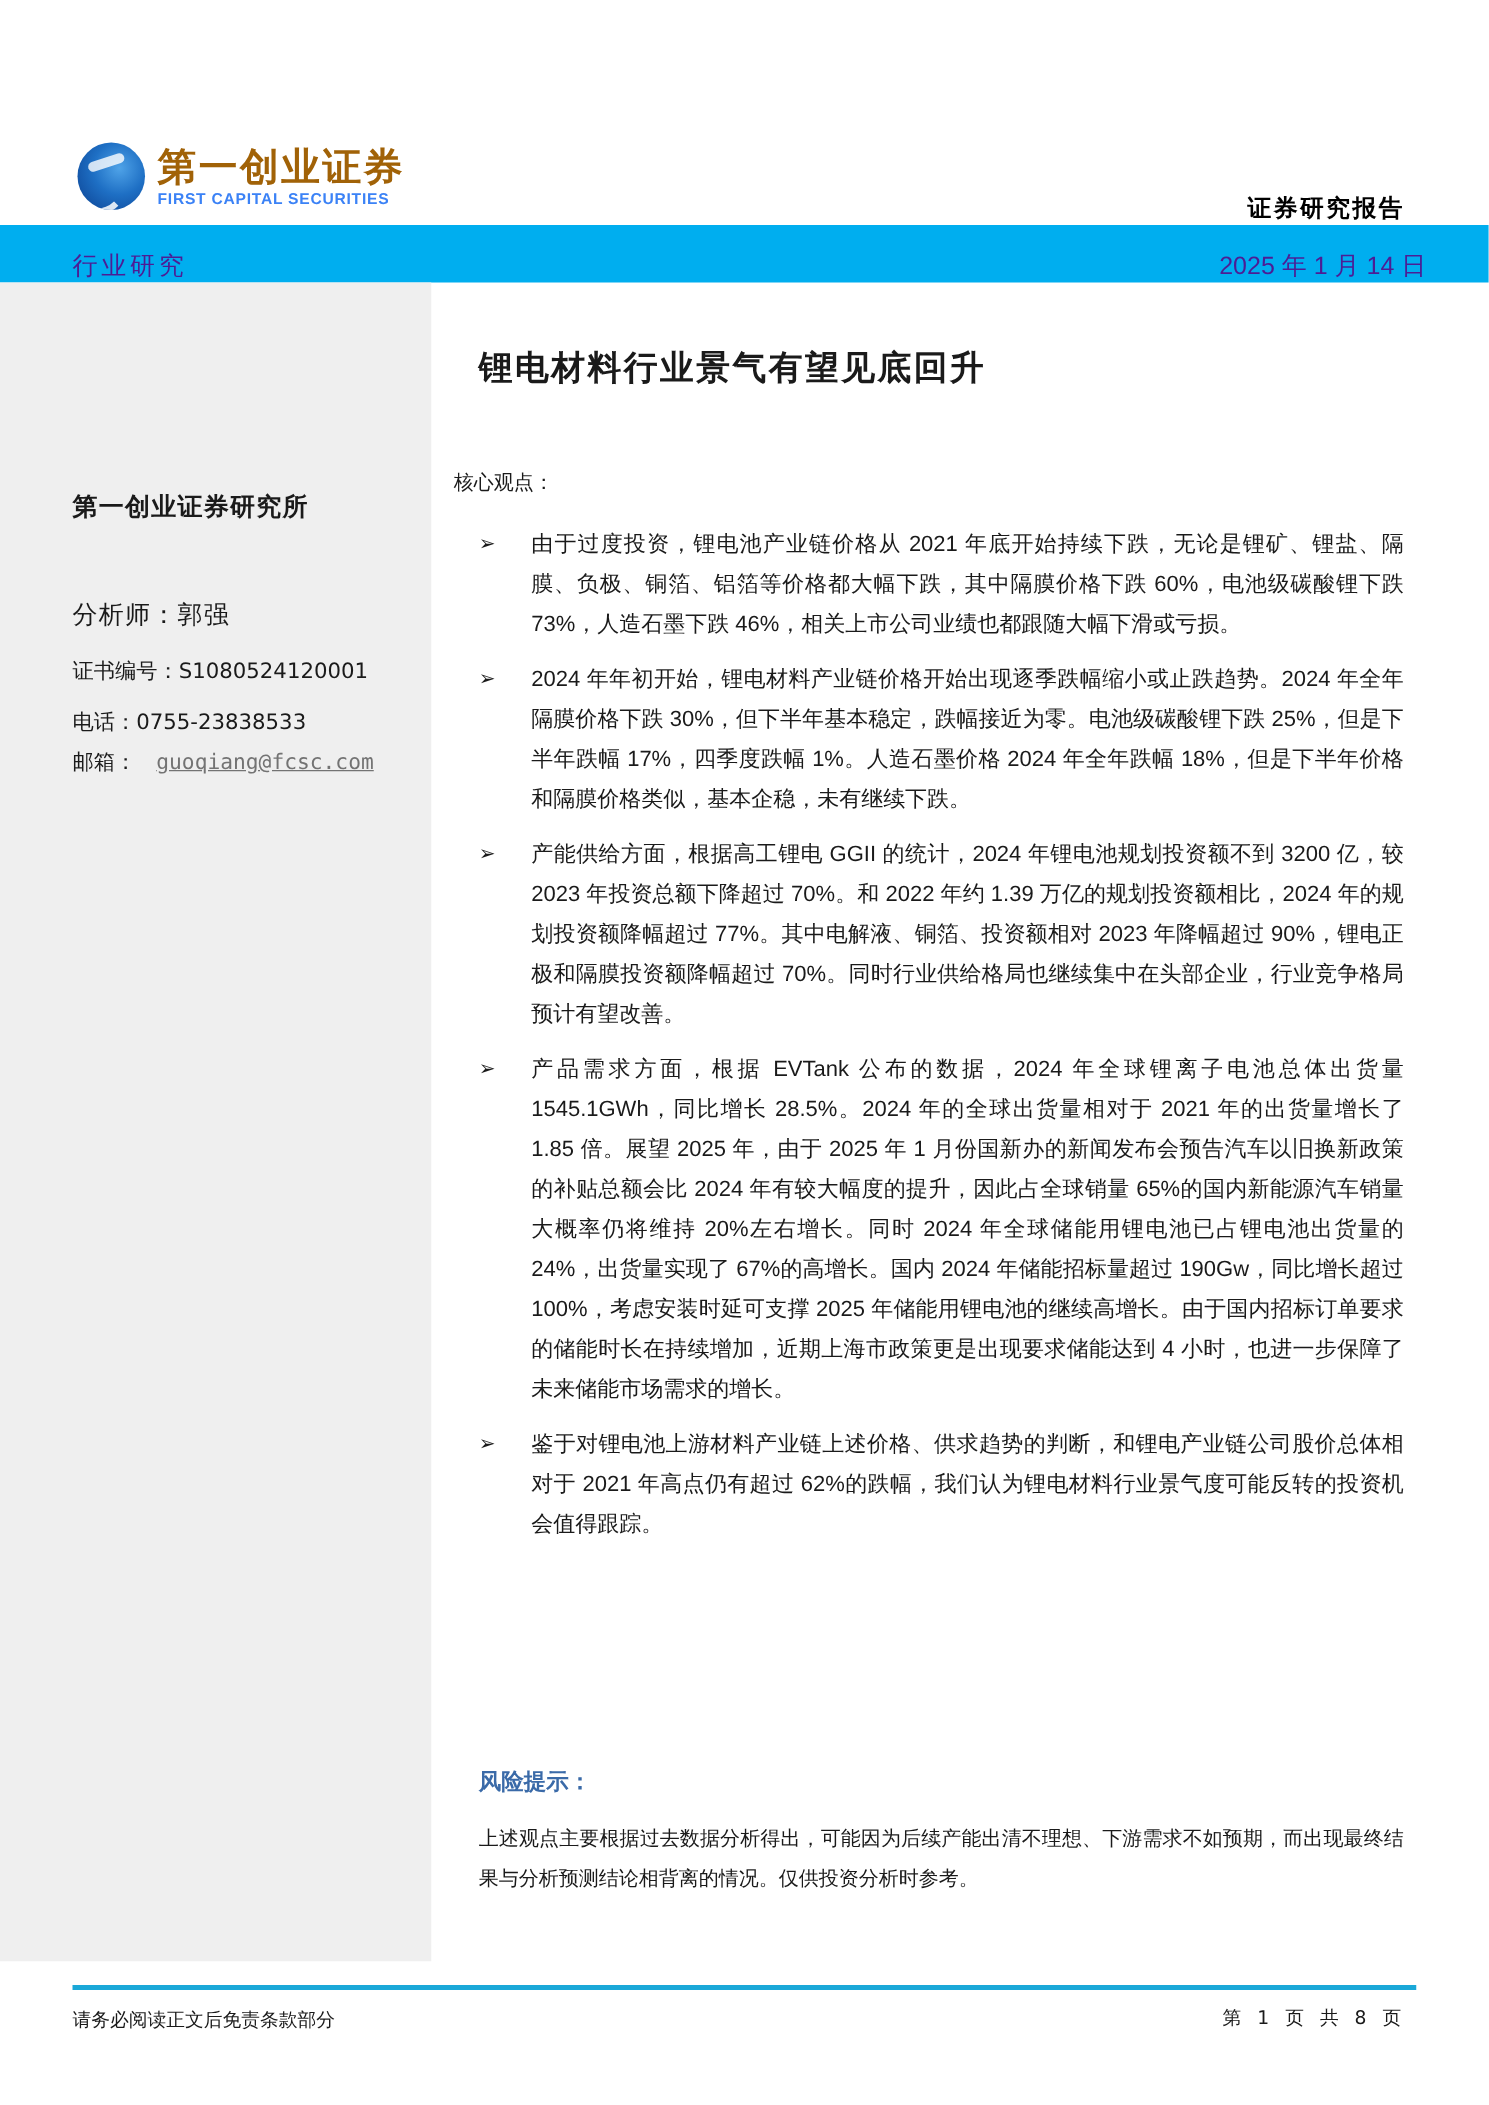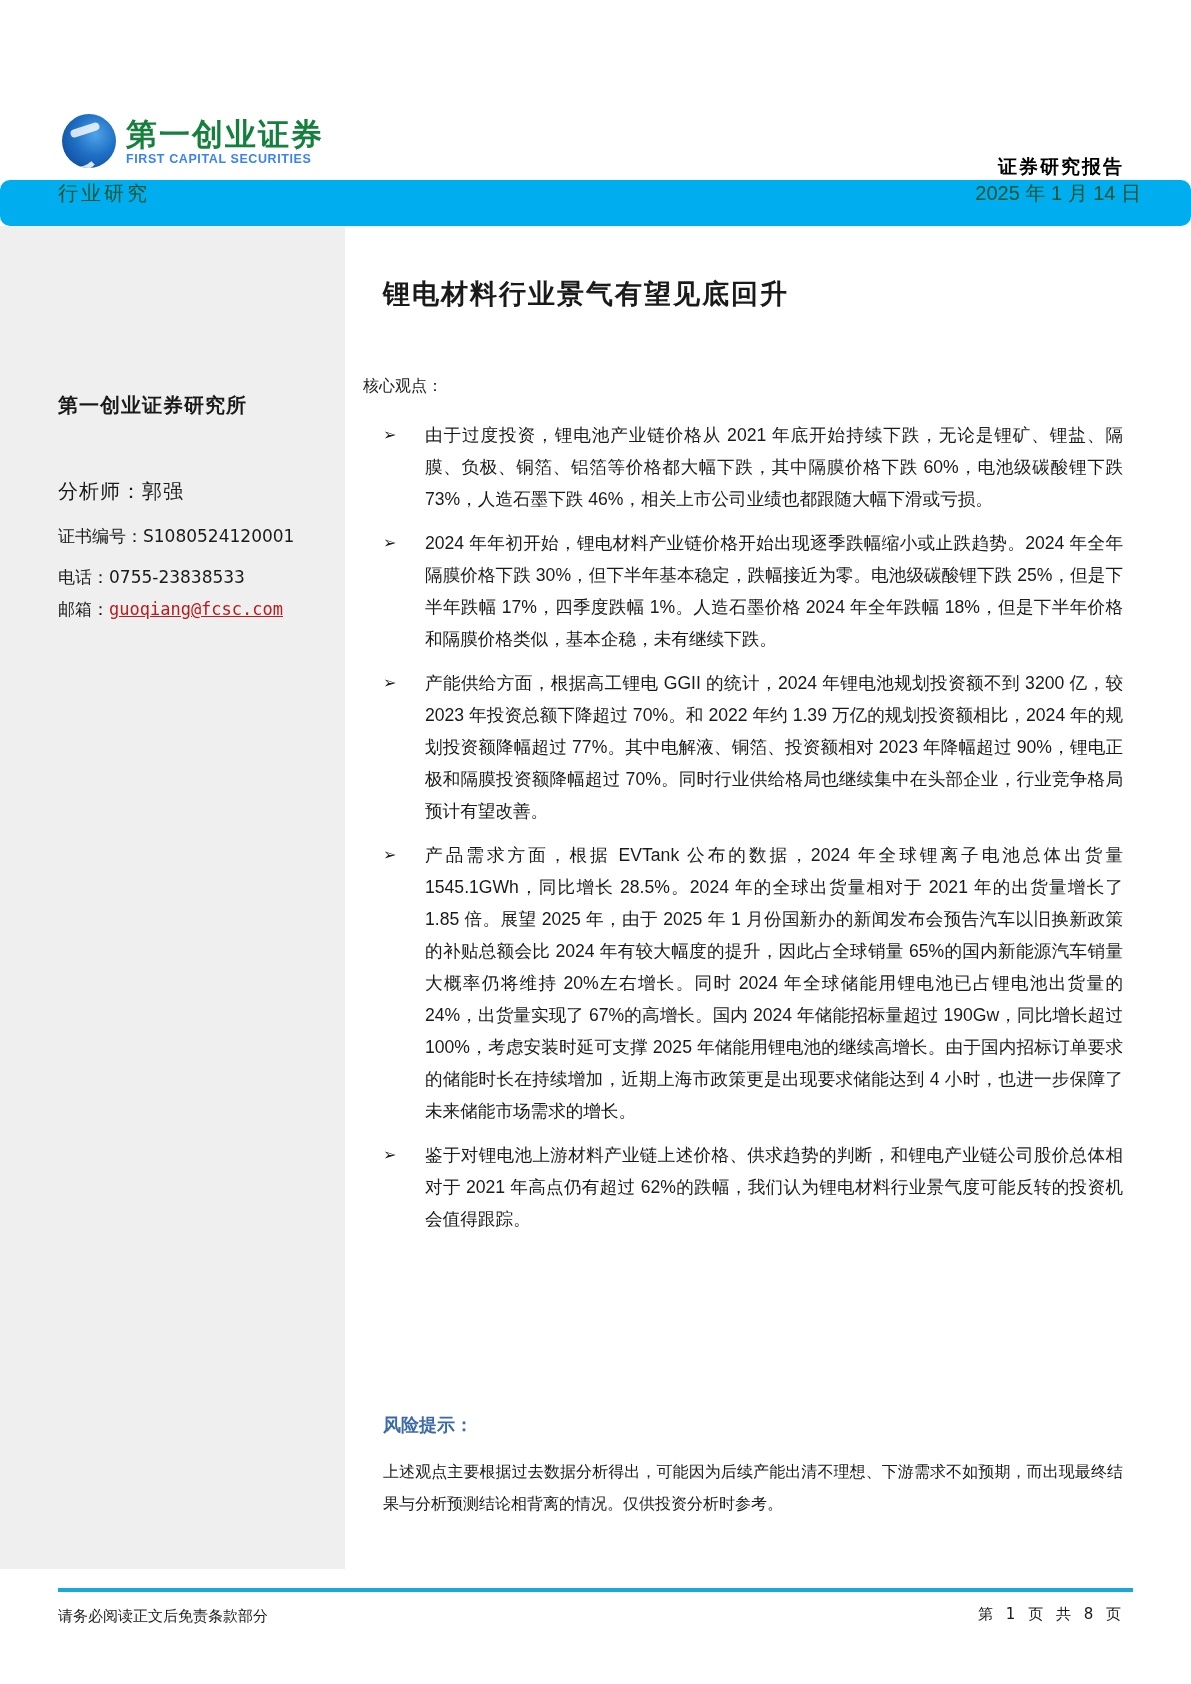--- a/index.html
+++ b/index.html
@@ -17,37 +17,37 @@
   .logo-globe::before {
     content: ""; position: absolute; left: -10px; top: 8px; width: 40px; height: 40px;
     border-radius: 50%; border: 5px solid rgba(255,255,255,0.85);
     border-right-color: transparent; border-top-color: transparent;
   }
   .logo-globe::after {
     content: ""; position: absolute; left: 8px; top: 12px; width: 30px; height: 8px;
     border-radius: 6px; background: rgba(255,255,255,0.8); transform: rotate(-18deg);
   }
   .logo-text { margin-left: 10px; }
-  .logo-cn { font-family: "DejaVu Serif", "Liberation Serif", serif; font-weight: bold; font-size: 31px; letter-spacing: 2px; color: #15803d; line-height: 34px; }
+  .logo-cn { font-family: "DejaVu Serif", "Liberation Serif", serif; font-weight: bold; font-size: 31px; letter-spacing: 2px; color: #a16207; line-height: 34px; }
   .logo-en { font-family: "Liberation Sans", sans-serif; font-weight: bold; font-size: 12.5px; letter-spacing: 0.6px; color: #3b82f6; margin-top: 1px; }
 
   .report-type { position: absolute; right: 67px; top: 154px; font-size: 19px; font-family: "DejaVu Serif", serif; color: #000000; letter-spacing: 2px; font-weight: bold; }
 
   .banner {
     position: absolute; left: 0; top: 180px; width: 1191px; height: 46px;
-    background: #00aeef; color: #14532d; display: flex; align-items: flex-start; justify-content: space-between; border-radius: 10px;
+    background: #00aeef; color: #4c1d95; display: flex; align-items: flex-end; justify-content: space-between;
   }
   .banner-left { margin-left: 58px; font-size: 20px; letter-spacing: 3px; }
   .banner-right { margin-right: 50px; font-size: 20px; font-family: "Liberation Sans", sans-serif; }
 
   .sidebar { position: absolute; left: 0; top: 226px; width: 345px; height: 1343px; background: #efefef; }
   .sb-org { position: absolute; left: 58px; top: 392px; font-family: "DejaVu Serif", serif; font-weight: bold; font-size: 20px; letter-spacing: 1px; }
   .sb-analyst { position: absolute; left: 58px; top: 478px; font-size: 20px; letter-spacing: 1px; }
   .sb-line { position: absolute; left: 58px; font-size: 17px; }
-  .sb-line a { color: #b91c1c; text-decoration: underline; font-family: "DejaVu Sans Mono", monospace; font-size: 17px; }
+  .sb-line a { color: #737373; text-decoration: underline; font-family: "DejaVu Sans Mono", monospace; font-size: 17px; margin-left: 16px; }
 
   .title { position: absolute; left: 383px; top: 276px; font-family: "DejaVu Serif", serif; font-weight: bold; font-size: 27px; letter-spacing: 2px; }
   .section-h { position: absolute; left: 363px; top: 376px; font-family: "DejaVu Serif", serif; font-weight: normal; font-size: 16px; }
 
   .bullets { position: absolute; left: 383px; top: 419px; width: 740px; }
   .bullet { display: flex; margin-bottom: 12px; }
   .bullet-mark { width: 42px; flex: none; font-size: 16px; line-height: 32px; padding-left: 0; }
   .bullet-text { font-size: 17.6px; line-height: 32px; text-align: justify; font-family: "Liberation Sans", "DejaVu Sans", sans-serif; }
 
   .risk-h { position: absolute; left: 383px; top: 1413px; font-family: "DejaVu Serif", serif; font-weight: bold; font-size: 18px; color: #3a6aa8; }

